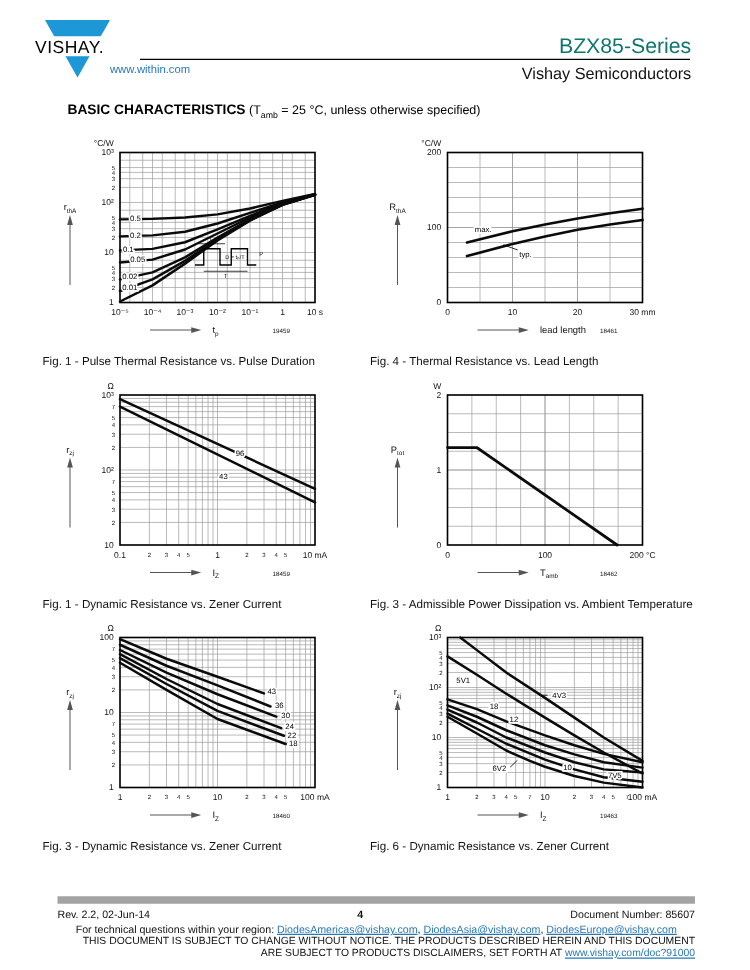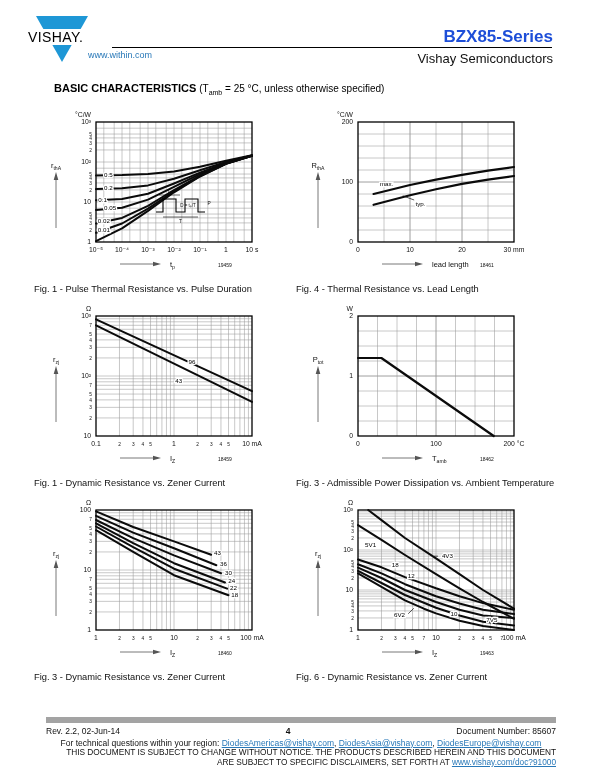--- a/index.html
+++ b/index.html
@@ -3,21 +3,21 @@
 <meta charset="utf-8">
 <style>
   *{box-sizing:border-box;margin:0;padding:0}
   html,body{width:600px;height:776px}
   body{position:relative;background:#fff;color:#111;font-family:"Liberation Sans","DejaVu Sans",sans-serif;overflow:hidden}
   
   .logo{position:absolute;left:28px;top:16px;width:72px;height:54px}
   .logo-tri{position:absolute;left:8px;top:0;width:0;height:0;border-left:26px solid transparent;border-right:26px solid transparent;border-top:46px solid #1e97d6}
   .logo-word{position:absolute;left:-2px;top:13px;font-weight:normal;font-size:14px;letter-spacing:.4px;background:#fff;padding:0 2px;color:#000}
   .site{position:absolute;left:88px;top:50px;font-size:9px;color:#2878b8;text-decoration:none}
-  .series{position:absolute;right:47px;top:27px;font-size:17px;font-weight:bold;color:#1d4ed8}
+  .series{position:absolute;right:47px;top:27px;font-size:17px;font-weight:normal;color:#0f766e}
   .hrule{position:absolute;left:112px;right:48px;top:47px;border-top:1.6px solid #000}
   .division{position:absolute;right:47px;top:51px;font-size:13px;color:#111}
   .sec{position:absolute;left:54px;top:82px;font-size:10px;color:#000}
   .sec b{font-size:11px}
   .sec sub{font-size:7px}
   
   .fig{position:absolute;width:288px}
   .cap{width:288px;font-size:9.3px;margin-top:2px;color:#111}
   svg{display:block;font-family:"Liberation Sans","DejaVu Sans",sans-serif}
   svg text{fill:#111}
@@ -496,15 +496,15 @@
   <div class="footer-row">
     <span>Rev. 2.2, 02-Jun-14</span>
     <span class="pg">4</span>
     <span>Document Number: 85607</span>
   </div>
   <div class="contact">
     <span>For technical questions within your region: </span><a href="#">DiodesAmericas@vishay.com</a><span>, </span><a href="#">DiodesAsia@vishay.com</a><span>, </span><a href="#">DiodesEurope@vishay.com</a>
   </div>
   <div class="disc">
     <div>THIS DOCUMENT IS SUBJECT TO CHANGE WITHOUT NOTICE. THE PRODUCTS DESCRIBED HEREIN AND THIS DOCUMENT</div>
-    <div><span>ARE SUBJECT TO SPECIFIC DISCLAIMERS, SET FORTH AT </span><a href="#">www.vishay.com/doc?91000</a></div>
+    <div><span>ARE SUBJECT TO PRODUCTS DISCLAIMERS, SET FORTH AT </span><a href="#">www.vishay.com/doc?91000</a></div>
   </div>
 </div>
 
 </body></html>

